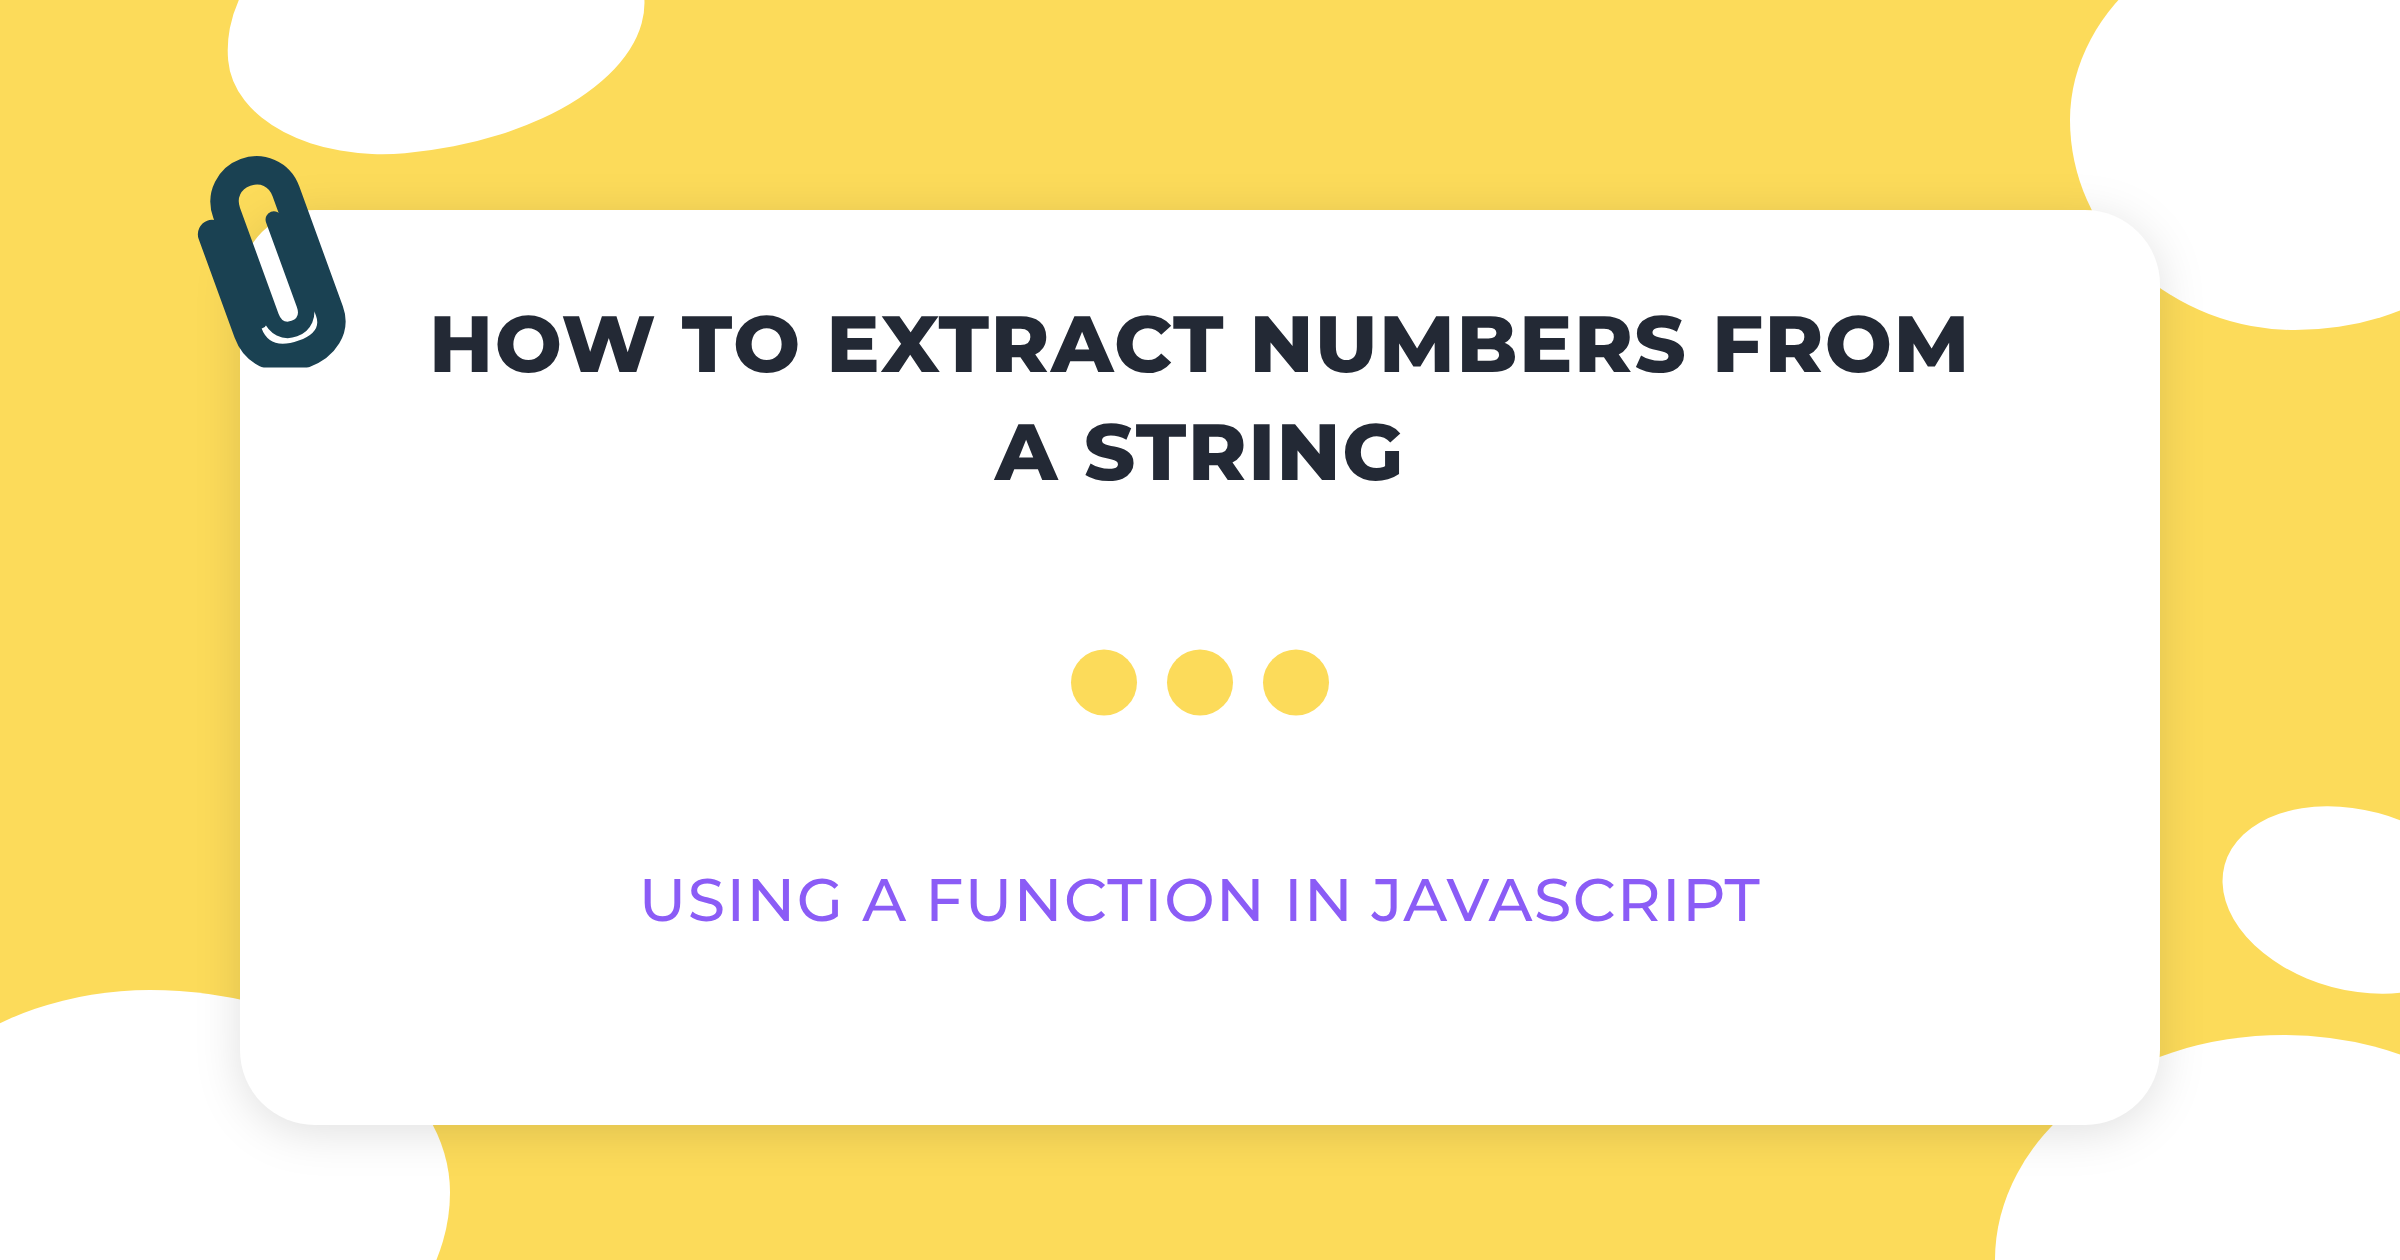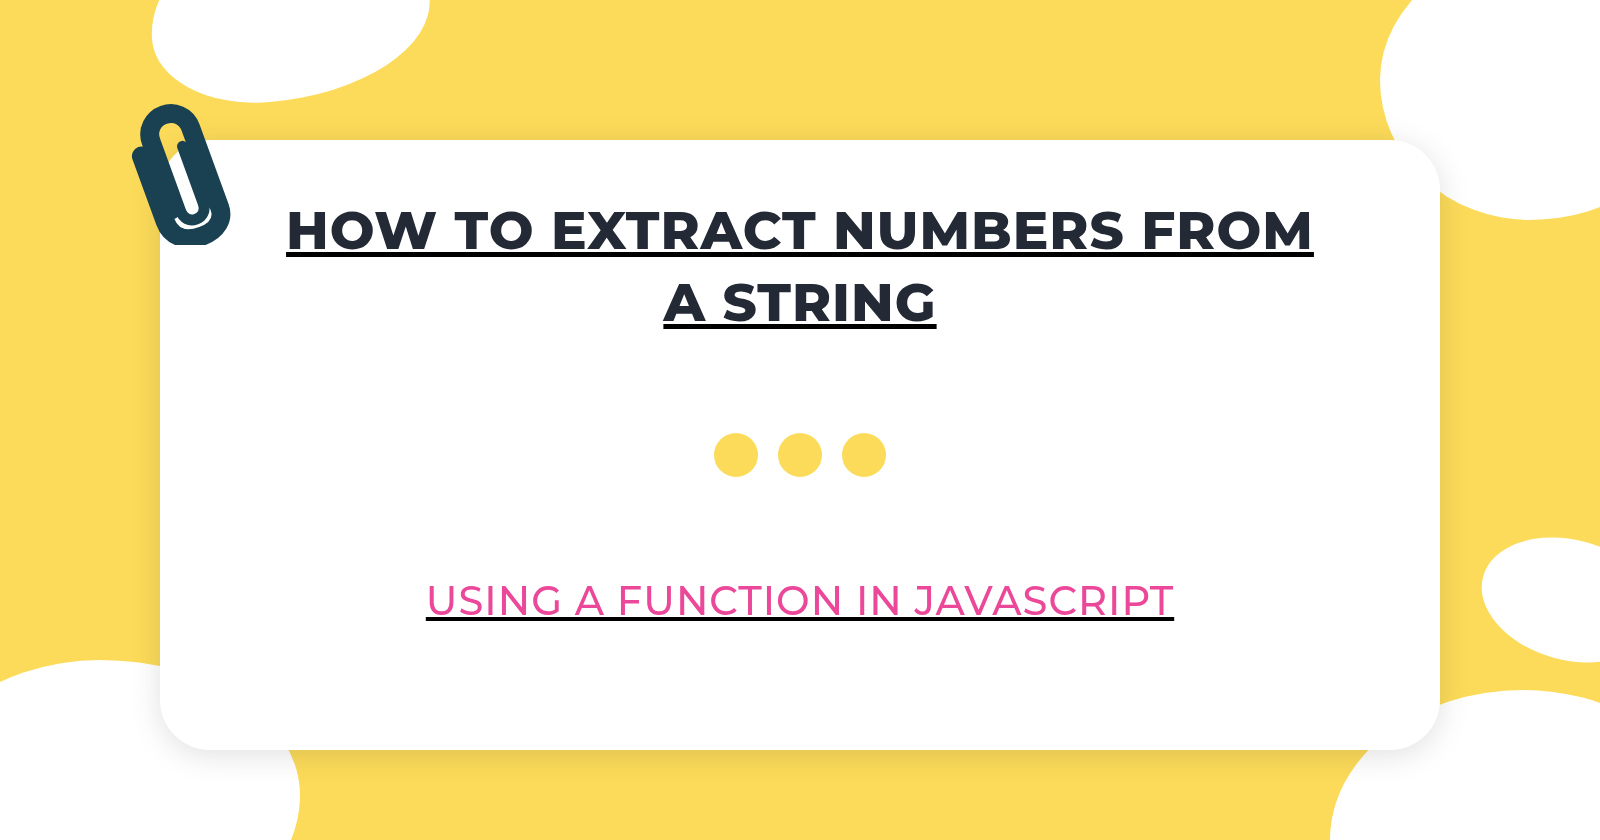--- a/index.html
+++ b/index.html
@@ -67,21 +67,20 @@
       top: 140px;
       width: 1280px;
       height: 610px;
       background: white;
       border-radius: 50px;
       padding: 55px 100px;
       display: flex;
       flex-direction: column;
       align-items: center;
       filter: drop-shadow(0 5px 15px rgba(0,0,0,0.12));
-      text-decoration: underline;
     }
     
     .main-title {
       font-size: 53px;
       font-weight: 800;
       color: #232935;
       text-align: center;
       line-height: 1.35;
       letter-spacing: 1px;
     }
@@ -95,21 +94,21 @@
     .dot {
       width: 44px;
       height: 44px;
       background: #FCDB5A;
       border-radius: 50%;
     }
     
     .subtitle {
       font-size: 40px;
       font-weight: 500;
-      color: #ec4899;
+      color: #8b5cf6;
       line-height: 1.45;
       letter-spacing: 1px;
     }
     
     
     .paperclip {
       position: absolute;
       left: 122px;
       top: 100px;
       z-index: 10;

